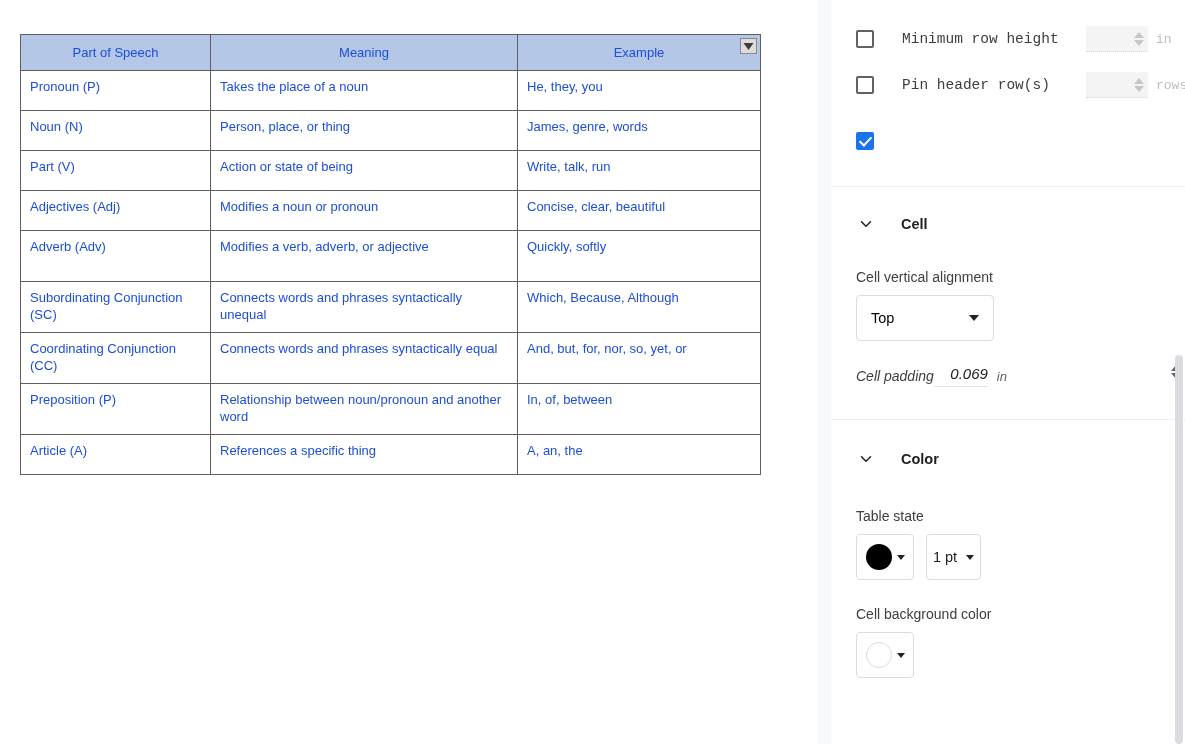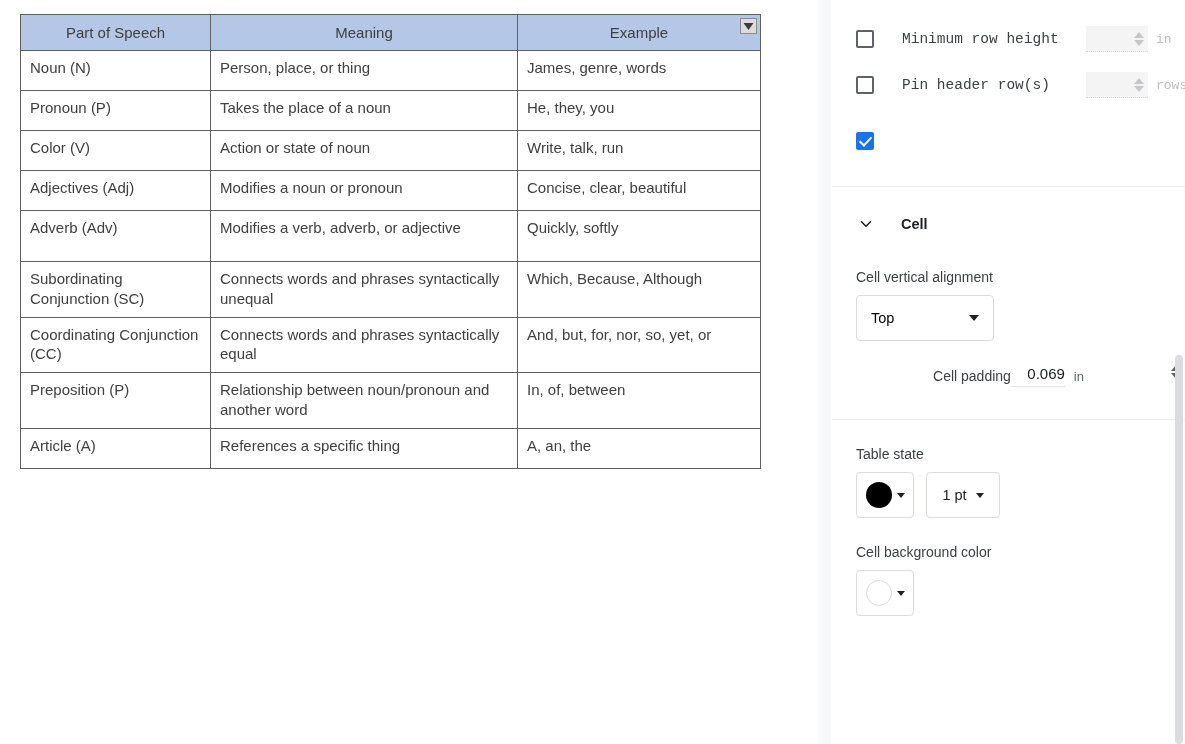--- a/index.html
+++ b/index.html
@@ -15,26 +15,26 @@
   
   .doc-canvas {
     position: absolute; left: 0; top: 0;
     width: 812px; height: 744px;
     background: #ffffff;
     overflow: hidden;
   }
 
   table.pos-table {
     position: absolute;
-    left: 20px; top: 14px;
+    left: 20px; top: 34px;
     width: 740px;
     border-collapse: collapse;
     table-layout: fixed;
-    font-size: 15px;
-    color: #404040;
+    font-size: 13px;
+    color: #1d4ed8;
   }
   table.pos-table col.c1 { width: 190px; }
   table.pos-table col.c2 { width: 307px; }
   table.pos-table col.c3 { width: 243px; }
 
   table.pos-table th, table.pos-table td {
     border: 1px solid #5f5f5f;
     padding: 7px 9px 8px 9px;
     vertical-align: top;
     line-height: 1.32;
@@ -210,21 +210,22 @@
   .caret {
     width: 0; height: 0;
     border-left: 5px solid transparent;
     border-right: 5px solid transparent;
     border-top: 6px solid #202124;
   }
 
   .pad-row {
     display: flex;
     align-items: center;
-    justify-content: center;
+    justify-content: flex-start;
+    font-style: italic;
   }
   .pad-value-wrap {
     display: flex;
     align-items: center;
   }
   .pad-input {
     min-width: 54px;
     text-align: right;
     font-size: 15px;
     color: #202124;
@@ -250,21 +251,21 @@
   }
   .swatch-dot.black { background: #000000; }
   .swatch-dot.white { background: #ffffff; border: 1px solid #dadce0; }
   .mini-caret {
     width: 0; height: 0;
     border-left: 4px solid transparent;
     border-right: 4px solid transparent;
     border-top: 5px solid #202124;
   }
   .width-btn {
-    width: 74px; height: 46px;
+    width: 55px; height: 46px;
     border: 1px solid #dadce0;
     border-radius: 4px;
     display: flex; align-items: center; justify-content: center;
     gap: 9px;
     cursor: pointer;
     background: #fff;
   }
   .width-val { font-size: 14.5px; color: #202124; }
 
   
@@ -308,32 +309,32 @@
             <span class="hdr-filter-btn">
               <svg width="11" height="9" viewBox="0 0 11 9" aria-hidden="true">
                 <polygon points="0.5,1 10.5,1 5.5,8" fill="#3c3c3c"></polygon>
               </svg>
             </span>
           </th>
         </tr>
       </thead>
       <tbody>
         <tr class="r-short">
+          <td>Pronoun (P)</td>
+          <td>Takes the place of a noun</td>
+          <td>He, they, you</td>
+        </tr>
+        <tr class="r-short">
           <td>Noun (N)</td>
           <td>Person, place, or thing</td>
           <td>James, genre, words</td>
         </tr>
         <tr class="r-short">
-          <td>Pronoun (P)</td>
-          <td>Takes the place of a noun</td>
-          <td>He, they, you</td>
-        </tr>
-        <tr class="r-short">
-          <td>Color (V)</td>
-          <td>Action or state of noun</td>
+          <td>Part (V)</td>
+          <td>Action or state of being</td>
           <td>Write, talk, run</td>
         </tr>
         <tr class="r-short">
           <td>Adjectives (Adj)</td>
           <td>Modifies a noun or pronoun</td>
           <td>Concise, clear, beautiful</td>
         </tr>
         <tr class="r-tall">
           <td>Adverb (Adv)</td>
           <td>Modifies a verb, adverb, or adjective</td>
@@ -433,20 +434,28 @@
             <span class="tri-dn"></span>
           </span>
           <span class="unit">in</span>
         </span>
       </div>
     </div>
 
     <div class="sb-divider"></div>
 
     <div class="sb-section">
+      <div class="sec-head" style="margin-top:16px;">
+        <span class="chev">
+          <svg width="18" height="18" viewBox="0 0 24 24" aria-hidden="true">
+            <path d="M6 9 L12 15 L18 9" fill="none" stroke="#202124" stroke-width="2" stroke-linecap="round" stroke-linejoin="round"></path>
+          </svg>
+        </span>
+        <span class="sec-title">Color</span>
+      </div>
 
       <div style="margin-top:26px;">
         <div class="field-label">Table state</div>
         <div class="color-row">
           <div class="swatch-btn">
             <span class="swatch-dot black"></span>
             <span class="mini-caret"></span>
           </div>
           <div class="width-btn">
             <span class="width-val">1 pt</span>

